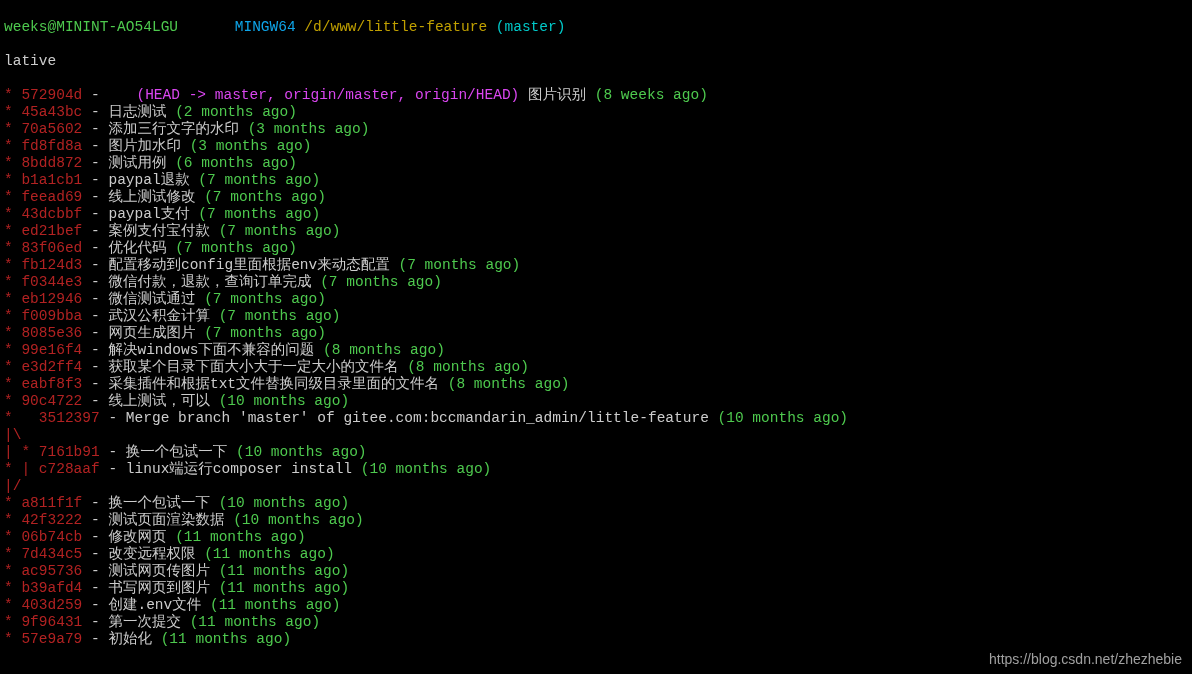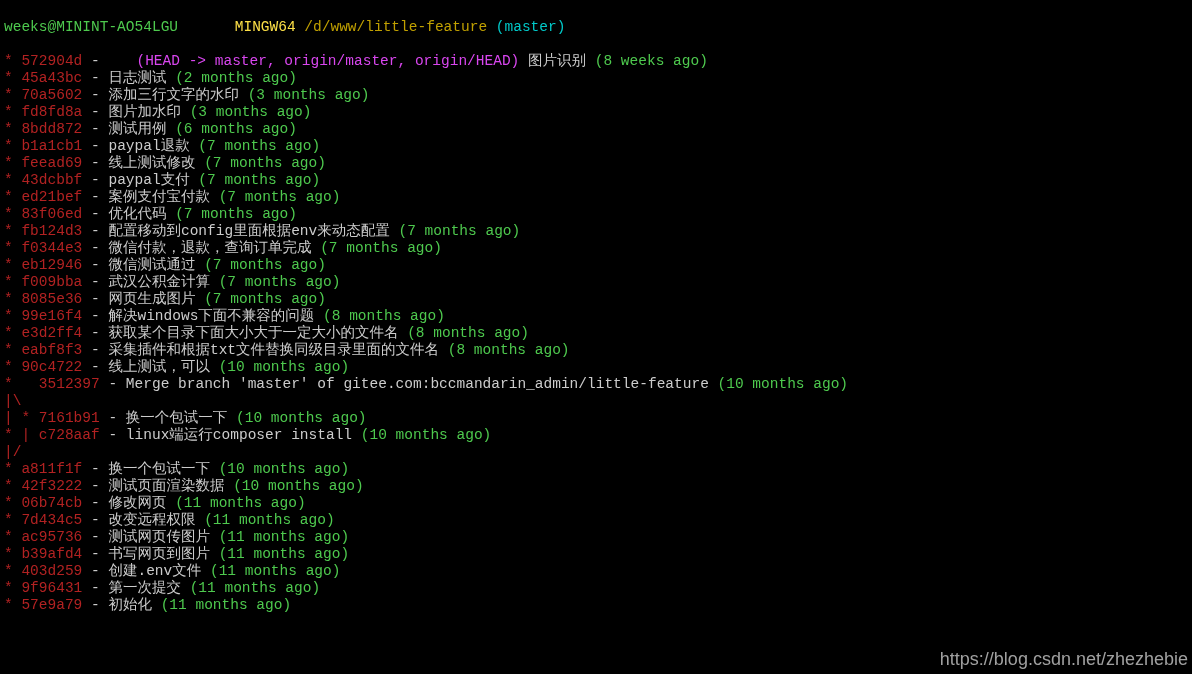--- a/index.html
+++ b/index.html
@@ -16,39 +16,40 @@
       width: 1192px;
       height: 674px;
       overflow: hidden;
       position: relative;
     }
     .terminal {
       padding: 2px 4px;
       white-space: pre;
     }
     .prompt-user { color: #4ec94e; }
-    .prompt-mingw { color: #fde047; padding-left: 48px; }
+    .prompt-mingw { color: #0ea5e9; padding-left: 48px; }
     .prompt-path { color: #c0a000; }
     .prompt-branch { color: #00c8c8; text-align: right; }
     .white { color: #cccccc; }
     .red { color: #b22222; }
     .yellow { color: #d946ef; margin-left: 28px; }
     .green { color: #4ec94e; margin-top: 32px; }
     .graph { color: #b22222; }
     .watermark {
       position: absolute;
       bottom: 6px;
-      right: 4px;
+      right: 10px;
       color: #a0a0a0;
       font-family: Arial, sans-serif;
-      font-size: 18px;
+      font-size: 14px;
     }
     .line { display: block; }
   </style>
 </head>
 <body>
 
 <div class="terminal">
 <span class="line"><span class="prompt-user">weeks@MININT-AO54LGU</span> <span class="prompt-mingw">MINGW64</span> <span class="prompt-path">/d/www/little-feature</span> <span class="prompt-branch">(master)</span></span>
+<span class="line white">lative</span>
 <div id="commit-list"><span class="line"><span class="graph">* </span><span class="red">572904d</span><span class="white"> - </span><span class="yellow">(HEAD -&gt; master, origin/master, origin/HEAD)</span><span class="white"> 图片识别 </span><span class="green">(8 weeks ago)</span></span><span class="line"><span class="graph">* </span><span class="red">45a43bc</span><span class="white"> - </span><span class="white">日志测试 </span><span class="green">(2 months ago)</span></span><span class="line"><span class="graph">* </span><span class="red">70a5602</span><span class="white"> - </span><span class="white">添加三行文字的水印 </span><span class="green">(3 months ago)</span></span><span class="line"><span class="graph">* </span><span class="red">fd8fd8a</span><span class="white"> - </span><span class="white">图片加水印 </span><span class="green">(3 months ago)</span></span><span class="line"><span class="graph">* </span><span class="red">8bdd872</span><span class="white"> - </span><span class="white">测试用例 </span><span class="green">(6 months ago)</span></span><span class="line"><span class="graph">* </span><span class="red">b1a1cb1</span><span class="white"> - </span><span class="white">paypal退款 </span><span class="green">(7 months ago)</span></span><span class="line"><span class="graph">* </span><span class="red">feead69</span><span class="white"> - </span><span class="white">线上测试修改 </span><span class="green">(7 months ago)</span></span><span class="line"><span class="graph">* </span><span class="red">43dcbbf</span><span class="white"> - </span><span class="white">paypal支付 </span><span class="green">(7 months ago)</span></span><span class="line"><span class="graph">* </span><span class="red">ed21bef</span><span class="white"> - </span><span class="white">案例支付宝付款 </span><span class="green">(7 months ago)</span></span><span class="line"><span class="graph">* </span><span class="red">83f06ed</span><span class="white"> - </span><span class="white">优化代码 </span><span class="green">(7 months ago)</span></span><span class="line"><span class="graph">* </span><span class="red">fb124d3</span><span class="white"> - </span><span class="white">配置移动到config里面根据env来动态配置 </span><span class="green">(7 months ago)</span></span><span class="line"><span class="graph">* </span><span class="red">f0344e3</span><span class="white"> - </span><span class="white">微信付款，退款，查询订单完成 </span><span class="green">(7 months ago)</span></span><span class="line"><span class="graph">* </span><span class="red">eb12946</span><span class="white"> - </span><span class="white">微信测试通过 </span><span class="green">(7 months ago)</span></span><span class="line"><span class="graph">* </span><span class="red">f009bba</span><span class="white"> - </span><span class="white">武汉公积金计算 </span><span class="green">(7 months ago)</span></span><span class="line"><span class="graph">* </span><span class="red">8085e36</span><span class="white"> - </span><span class="white">网页生成图片 </span><span class="green">(7 months ago)</span></span><span class="line"><span class="graph">* </span><span class="red">99e16f4</span><span class="white"> - </span><span class="white">解决windows下面不兼容的问题 </span><span class="green">(8 months ago)</span></span><span class="line"><span class="graph">* </span><span class="red">e3d2ff4</span><span class="white"> - </span><span class="white">获取某个目录下面大小大于一定大小的文件名 </span><span class="green">(8 months ago)</span></span><span class="line"><span class="graph">* </span><span class="red">eabf8f3</span><span class="white"> - </span><span class="white">采集插件和根据txt文件替换同级目录里面的文件名 </span><span class="green">(8 months ago)</span></span><span class="line"><span class="graph">* </span><span class="red">90c4722</span><span class="white"> - </span><span class="white">线上测试，可以 </span><span class="green">(10 months ago)</span></span><span class="line"><span class="graph">*   </span><span class="red">3512397</span><span class="white"> - </span><span class="white">Merge branch 'master' of gitee.com:bccmandarin_admin/little-feature </span><span class="green">(10 months ago)</span></span><span class="line"><span class="graph">|\</span></span><span class="line"><span class="graph">| * </span><span class="red">7161b91</span><span class="white"> - </span><span class="white">换一个包试一下 </span><span class="green">(10 months ago)</span></span><span class="line"><span class="graph">* | </span><span class="red">c728aaf</span><span class="white"> - </span><span class="white">linux端运行composer install </span><span class="green">(10 months ago)</span></span><span class="line"><span class="graph">|/</span></span><span class="line"><span class="graph">* </span><span class="red">a811f1f</span><span class="white"> - </span><span class="white">换一个包试一下 </span><span class="green">(10 months ago)</span></span><span class="line"><span class="graph">* </span><span class="red">42f3222</span><span class="white"> - </span><span class="white">测试页面渲染数据 </span><span class="green">(10 months ago)</span></span><span class="line"><span class="graph">* </span><span class="red">06b74cb</span><span class="white"> - </span><span class="white">修改网页 </span><span class="green">(11 months ago)</span></span><span class="line"><span class="graph">* </span><span class="red">7d434c5</span><span class="white"> - </span><span class="white">改变远程权限 </span><span class="green">(11 months ago)</span></span><span class="line"><span class="graph">* </span><span class="red">ac95736</span><span class="white"> - </span><span class="white">测试网页传图片 </span><span class="green">(11 months ago)</span></span><span class="line"><span class="graph">* </span><span class="red">b39afd4</span><span class="white"> - </span><span class="white">书写网页到图片 </span><span class="green">(11 months ago)</span></span><span class="line"><span class="graph">* </span><span class="red">403d259</span><span class="white"> - </span><span class="white">创建.env文件 </span><span class="green">(11 months ago)</span></span><span class="line"><span class="graph">* </span><span class="red">9f96431</span><span class="white"> - </span><span class="white">第一次提交 </span><span class="green">(11 months ago)</span></span><span class="line"><span class="graph">* </span><span class="red">57e9a79</span><span class="white"> - </span><span class="white">初始化 </span><span class="green">(11 months ago)</span></span></div>
 </div>
 
 <div class="watermark">https://blog.csdn.net/zhezhebie</div>
 
 </body></html>

